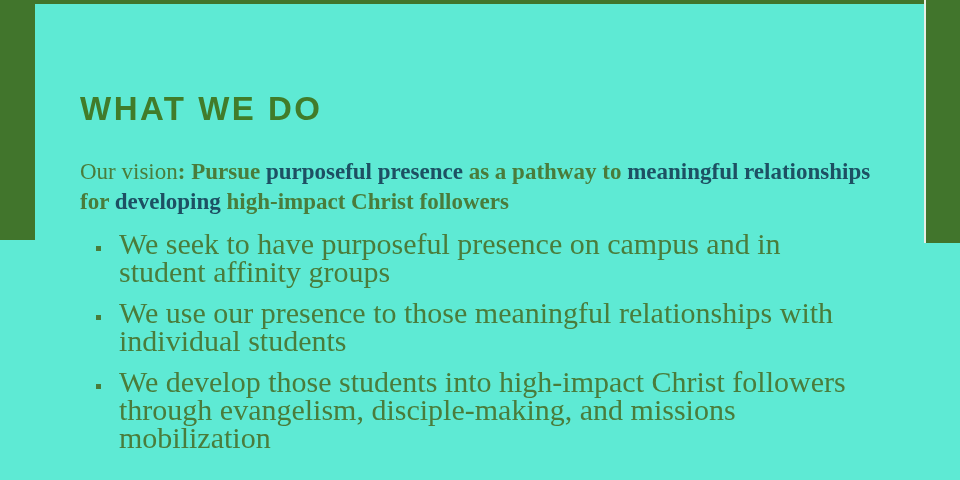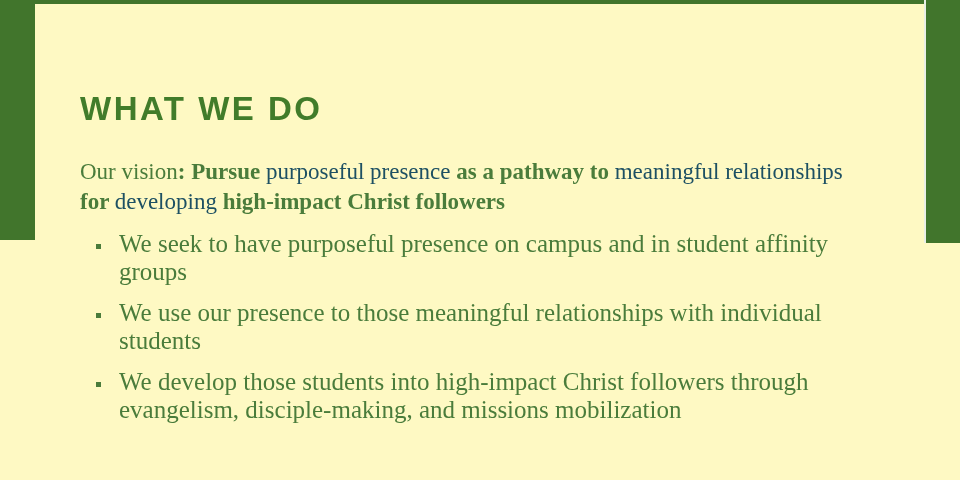--- a/index.html
+++ b/index.html
@@ -4,21 +4,21 @@
 <style>
   html, body {
     margin: 0;
     padding: 0;
     background: #ffffff;
   }
   .slide {
     position: relative;
     width: 960px;
     height: 480px;
-    background: #fef9c3;
+    background: #5eead4;
     overflow: hidden;
     font-family: "Liberation Serif", serif;
   }
   
   .bar-top {
     position: absolute;
     top: 0; left: 0;
     width: 960px; height: 4px;
     background: var(--bar-green);
   }
@@ -51,26 +51,26 @@
     color: var(--heading-green);
   }
   .vision {
     margin: 29px 0 0 0;
     font-size: 23px;
     line-height: 30px;
     color: var(--text-green);
   }
   .seg-green          { color: var(--text-green); font-weight: bold; }
   .seg-italic-green   { color: var(--text-green); }
-  .seg-bold-teal      { color: var(--accent-teal); font-weight: normal; }
+  .seg-bold-teal      { color: var(--accent-teal); font-weight: bold; }
   .bullets {
     margin: 13px 0 0 0;
     padding: 0 0 0 33px;
     list-style-type: square;
-    font-size: 25px;
+    font-size: 30px;
     line-height: 28px;
     color: var(--text-green);
   }
   .bullets li {
     margin-bottom: 13px;
     padding-left: 6px;
   }
   .bullets li::marker {
     color: var(--text-green);
     font-size: 17px;

